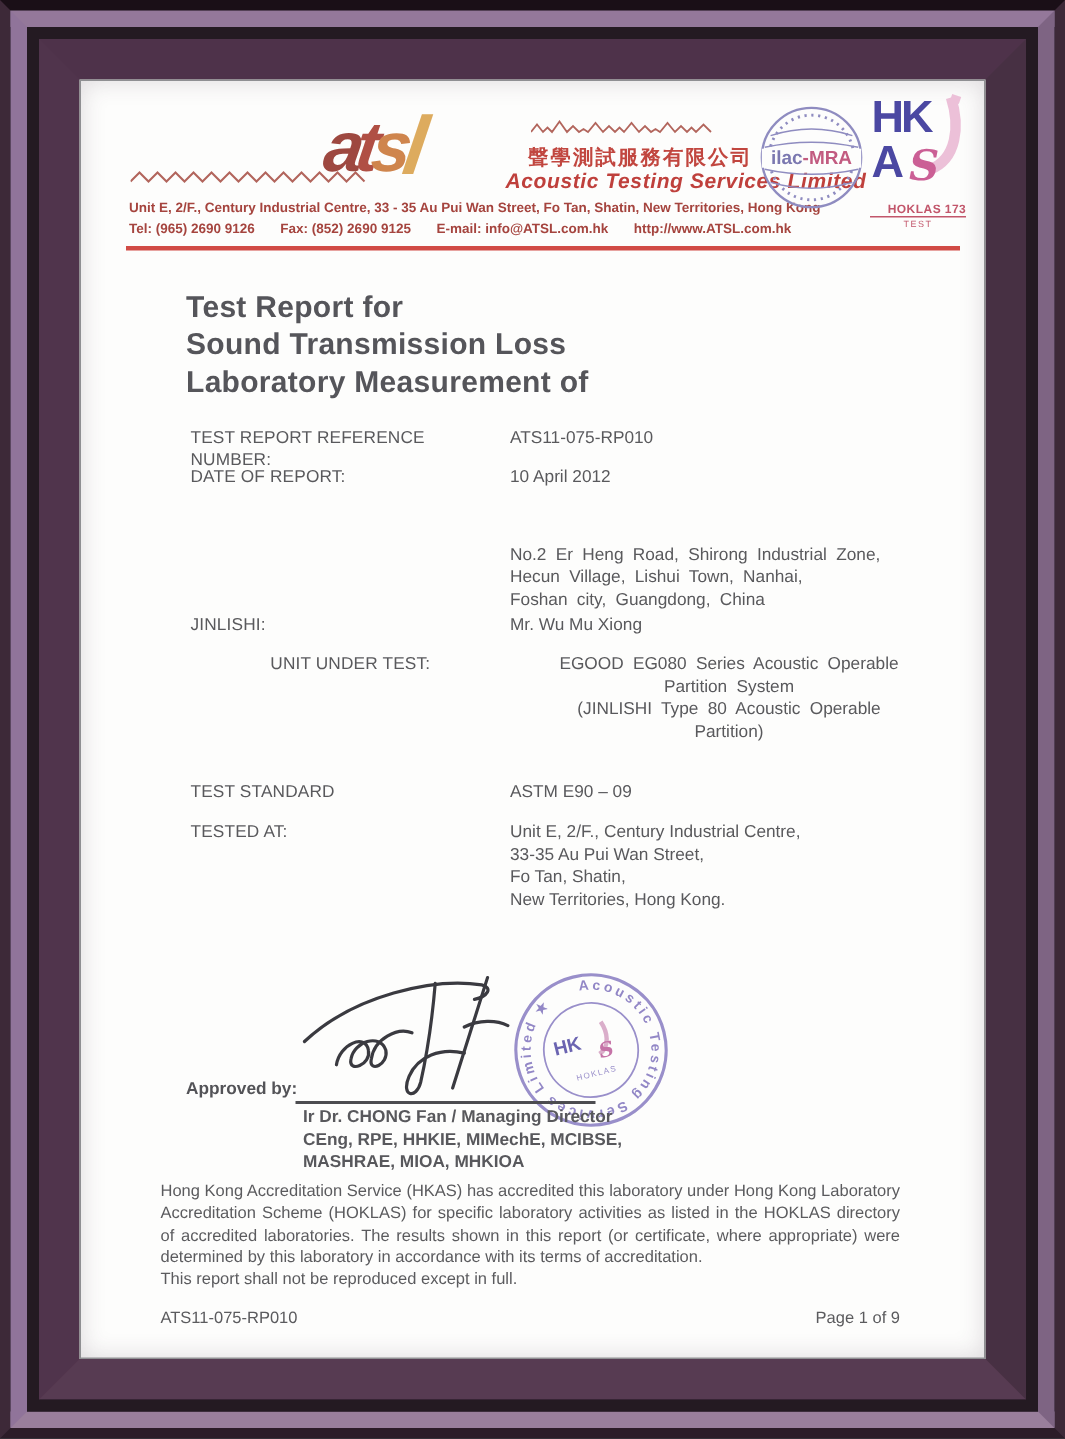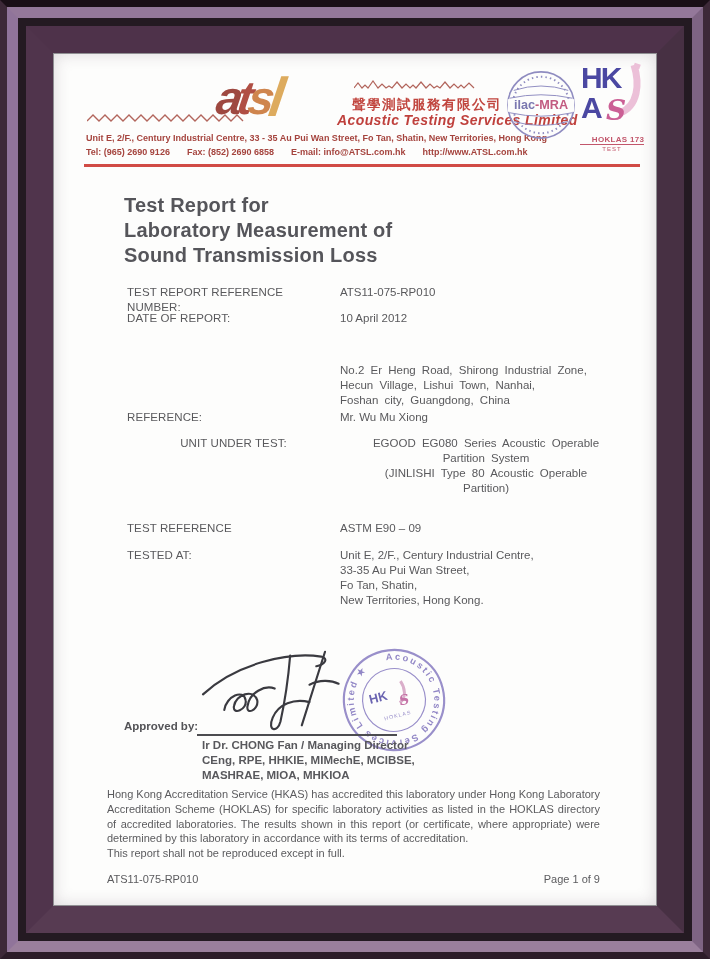--- a/index.html
+++ b/index.html
@@ -75,21 +75,21 @@
 
     <svg class="abs" style="left:300px;top:26px" width="144" height="12" viewBox="0 0 144 12">
       <path d="M0,8 l4,-5 4,5 3,-3 3,3 5,-7 5,7 4,-4 4,4 3,-2 3,2 5,-6 5,6 4,-4 4,4 3,-3 3,3 5,-6 5,6 4,-4 4,4 3,-2 3,2 5,-6 5,6 4,-4 4,4 3,-3 3,3 5,-5 5,5" fill="none" stroke="#b2655c" stroke-width="1.2"></path>
     </svg>
 
     <div class="abs zh">聲學測試服務有限公司</div>
     <div class="abs en-script">Acoustic Testing Services Limited</div>
     <div class="abs addr1">Unit E, 2/F., Century Industrial Centre, 33 - 35 Au Pui Wan Street, Fo Tan, Shatin, New Territories, Hong Kong</div>
     <div class="abs addr2">
       <span>Tel: (965) 2690 9126</span>
-      <span>Fax: (852) 2690 6858</span>
+      <span>Fax: (852) 2690 9125</span>
       <span>E-mail: info@ATSL.com.hk</span>
       <span>http://www.ATSL.com.hk</span>
     </div>
     <div class="abs rule"></div>
 
     <svg class="abs" style="left:450px;top:14px" width="74" height="74" viewBox="0 0 76 76">
       <circle cx="38" cy="38" r="34" fill="none" stroke="#8f8cc0" stroke-width="1.6"></circle>
       <path d="M10,23 Q38,14 66,23" fill="none" stroke="#8f8cc0" stroke-width="1"></path>
       <path d="M6,31 Q38,24 70,31" fill="none" stroke="#8f8cc0" stroke-width="1"></path>
       <path d="M6,46 Q38,53 70,46" fill="none" stroke="#8f8cc0" stroke-width="1"></path>
@@ -106,46 +106,46 @@
         <text x="1" y="26" font-family="Liberation Sans, sans-serif" font-weight="bold" font-size="30" letter-spacing="-2" fill="#4b48a2">HK</text>
         <text x="1" y="56" font-family="Liberation Sans, sans-serif" font-weight="bold" font-size="30" fill="#4b48a2">A</text>
         <text x="26" y="58" font-family="DejaVu Serif, serif" font-style="italic" font-weight="bold" font-size="28" fill="#cb5f95">S</text>
       </svg>
       <div><span class="scheme">HOKLAS 173</span></div>
       <div class="scheme-sub">TEST</div>
     </div>
 
     <div class="abs title">
       <div>Test Report for</div>
+      <div>Sound Transmission Loss</div>
       <div>Laboratory Measurement of</div>
-      <div>Sound Transmission Loss</div>
     </div>
 
     <div class="abs row r1">
       <span class="lbl">TEST REPORT REFERENCE NUMBER:</span><span class="val">ATS11-075-RP010</span>
     </div>
     <div class="abs row r2">
       <span class="lbl">DATE OF REPORT:</span><span class="val">10 April 2012</span>
     </div>
     <div class="abs row r4 just">
       <span class="lbl"></span><span class="val">No.2 Er Heng Road, Shirong Industrial Zone,
 Hecun Village, Lishui Town, Nanhai,
 Foshan city, Guangdong, China</span>
     </div>
     <div class="abs row r5">
-      <span class="lbl">REFERENCE:</span><span class="val">Mr. Wu Mu Xiong</span>
+      <span class="lbl">JINLISHI:</span><span class="val">Mr. Wu Mu Xiong</span>
     </div>
     <div class="abs row r6 just">
       <span class="lbl">UNIT UNDER TEST:</span><span class="val">EGOOD EG080 Series Acoustic Operable
 Partition System
 (JINLISHI Type 80 Acoustic Operable
 Partition)</span>
     </div>
     <div class="abs row r7">
-      <span class="lbl">TEST REFERENCE</span><span class="val">ASTM E90 – 09</span>
+      <span class="lbl">TEST STANDARD</span><span class="val">ASTM E90 – 09</span>
     </div>
     <div class="abs row r8">
       <span class="lbl">TESTED AT:</span><span class="val">Unit E, 2/F., Century Industrial Centre,
 33-35 Au Pui Wan Street,
 Fo Tan, Shatin,
 New Territories, Hong Kong.</span>
     </div>
 
     <svg class="abs signature" width="175" height="92" viewBox="0 0 170 95">
       <g fill="none" stroke="#3a3a40" stroke-width="2.2" stroke-linecap="round">

